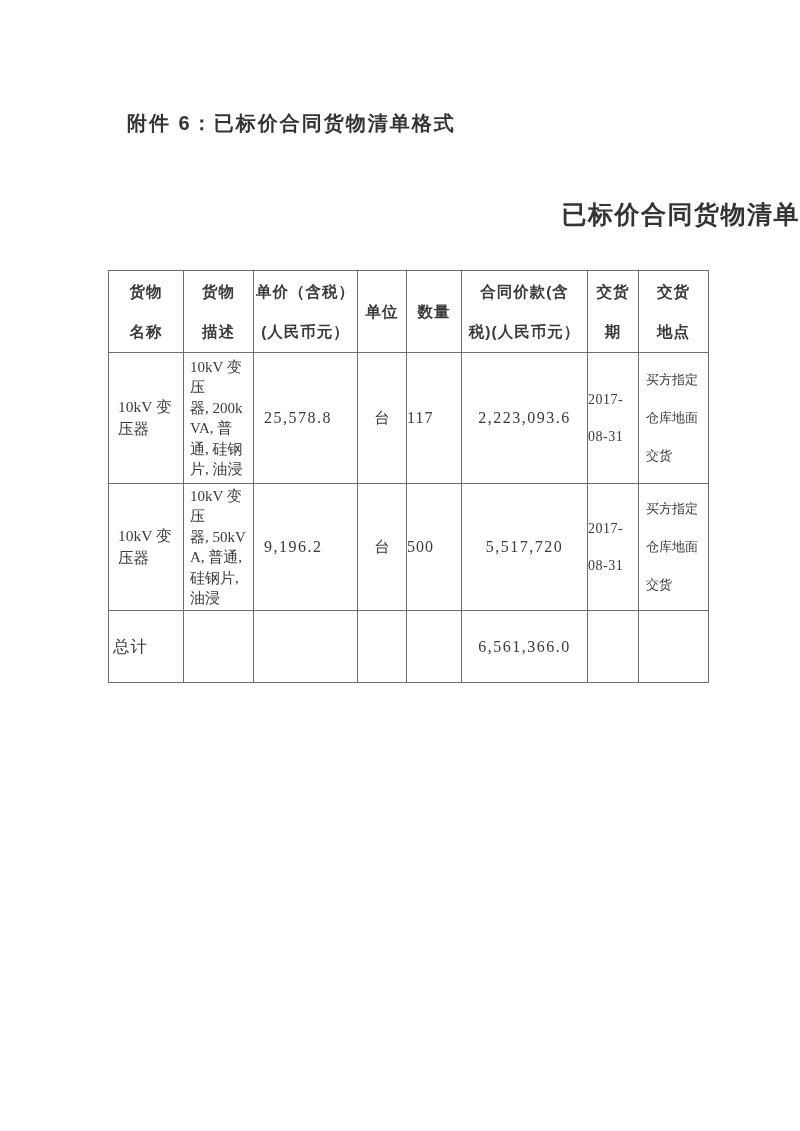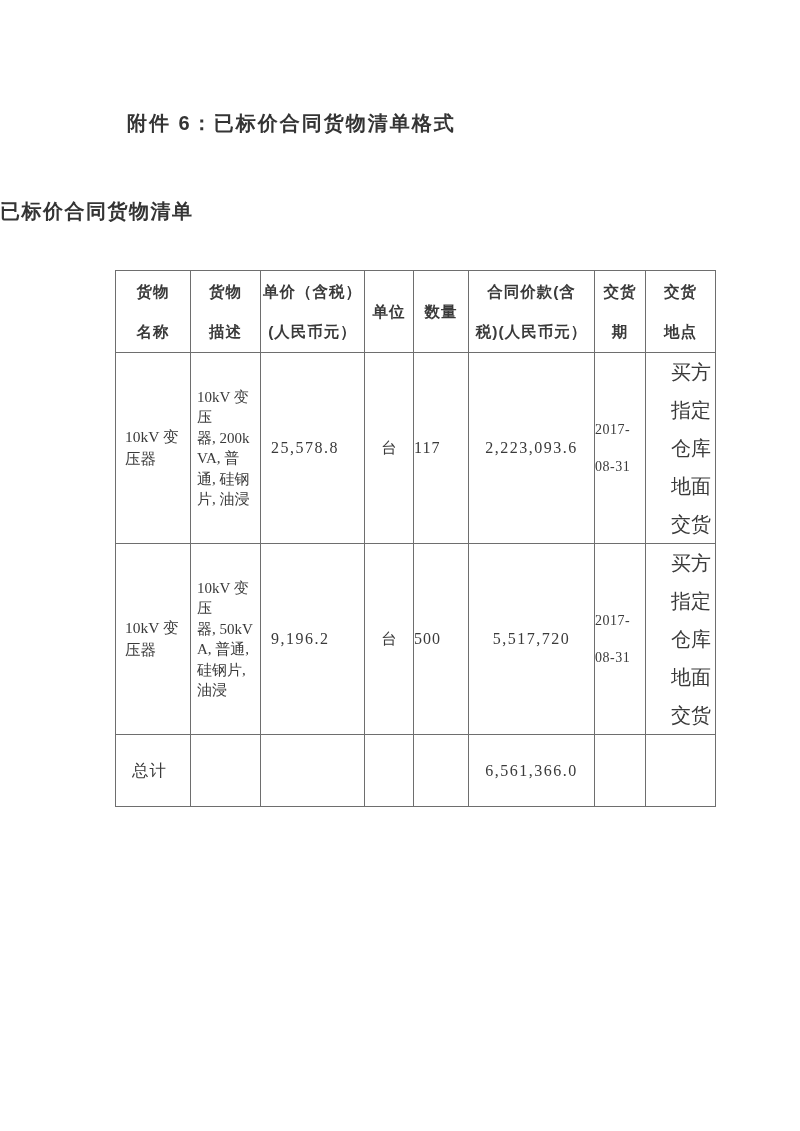--- a/index.html
+++ b/index.html
@@ -21,36 +21,35 @@
     letter-spacing: 2px;
     color: #343434;
     white-space: pre;
   }
 
   .doc-title {
     position: absolute;
     left: 0;
     right: 0;
     top: 198px;
-    text-align: left;
+    text-align: right;
     font-family: "Liberation Sans", "DejaVu Sans", sans-serif;
-    font-size: 20px;
+    font-size: 25px;
     font-weight: bold;
     letter-spacing: 1.5px;
     color: #343434;
   }
 
   table.goods-table {
     position: absolute;
     left: 108px;
     top: 270px;
     width: 600px;
     border-collapse: collapse;
     table-layout: fixed;
-    margin-left: 7px;
   }
 
   .goods-table th, .goods-table td {
     border: 1.5px solid #6e6e6e;
     vertical-align: middle;
     white-space: pre-line;
     overflow: hidden;
   }
 
   .goods-table th {
@@ -100,27 +99,27 @@
     letter-spacing: 1.5px;
   }
   td.cell-date {
     text-align: left;
     line-height: 37px;
     font-size: 14px;
     letter-spacing: 0.5px;
   }
   td.cell-place {
     text-align: left;
-    padding-left: 25px;
+    padding-left: 7px;
     line-height: 38px;
-    font-size: 20px;
+    font-size: 13px;
   }
   td.cell-total-label {
     text-align: left;
-    padding-left: 16px;
+    padding-left: 4px;
     font-size: 16.5px;
     letter-spacing: 1px;
   }
 </style>
 </head>
 <body>
 
 <div class="attachment-heading">附件 6：已标价合同货物清单格式</div>
 
 <div class="doc-title">已标价合同货物清单</div>

